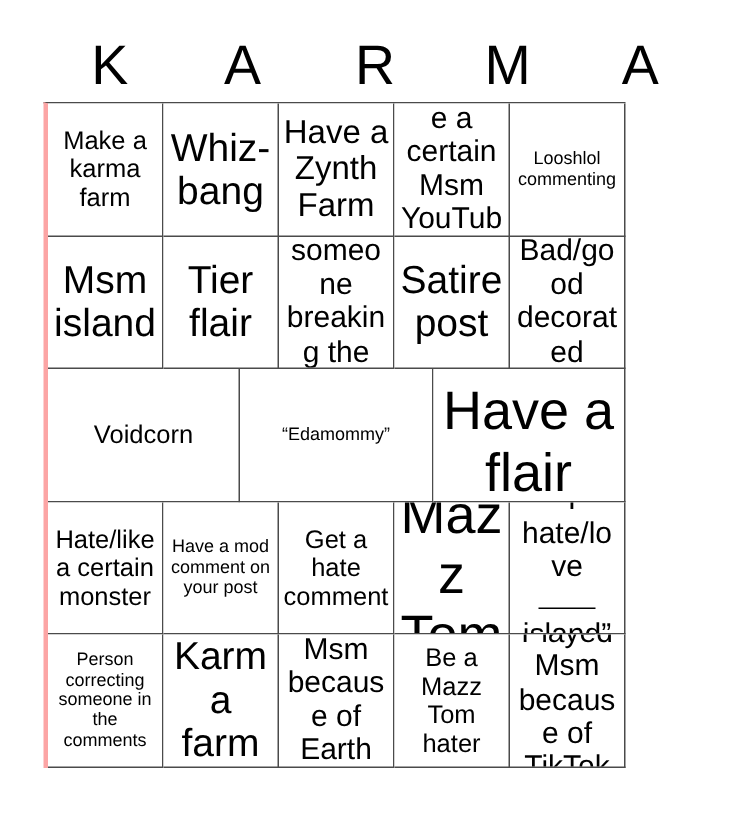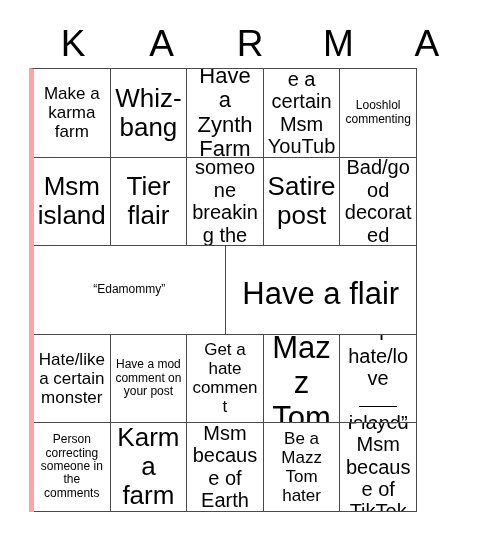--- a/index.html
+++ b/index.html
@@ -32,21 +32,21 @@
     font-size: 37px;
     line-height: 40px;
     font-weight: 400;
     letter-spacing: 0px;
     color: #000000;
     font-family: "Liberation Sans", sans-serif;
   }
   #grid {
     width: 388px;
     border-top: 1px solid #4a4a4a;
-    border-left: 5px solid #fca5a5;
+    border-left: 3px solid #fca5a5;
     box-sizing: border-box;
   }
   .bingo-row {
     display: flex;
     width: 100%;
   }
   .bingo-cell {
     flex: 1 1 0;
     width: 20%;
     height: 88.5px;
@@ -63,21 +63,21 @@
   }
   .cell-text {
     display: block;
     width: 100%;
     line-height: 1.12;
     word-wrap: break-word;
     overflow-wrap: break-word;
     hyphens: none;
   }
   
-  .fs-xxl .cell-text { font-size: 31px; margin-top: 10px; }
+  .fs-xxl .cell-text { font-size: 36px; margin-top: 10px; }
   .fs-xl  .cell-text { font-size: 26px; }
   .fs-lg  .cell-text { font-size: 22px; }
   .fs-md  .cell-text { font-size: 17px; }
   .fs-sm  .cell-text { font-size: 20px; }
   .fs-xs  .cell-text { font-size: 12px; }
   .fs-xxs .cell-text { font-size: 9px; }
 
   .blank-line {
     display: inline-block;
     border-bottom: 1px solid #000;
@@ -133,20 +133,23 @@
           <span class="cell-text">See someone breaking the rules</span>
         </div>
         <div class="bingo-cell fs-xl">
           <span class="cell-text">Satire post</span>
         </div>
         <div class="bingo-cell fs-sm">
           <span class="cell-text">Have a Bad/good decorated island</span>
         </div>
       </div>
       <div class="bingo-row">
+        <div class="bingo-cell fs-md">
+          <span class="cell-text">Voidcorn</span>
+        </div>
         <div class="bingo-cell fs-xs">
           <span class="cell-text">“Edamommy”</span>
         </div>
         <div class="bingo-cell fs-xxl">
           <span class="cell-text">Have a flair</span>
         </div>
       </div>
       <div class="bingo-row">
         <div class="bingo-cell fs-md">
           <span class="cell-text">Hate/like a certain monster</span>

